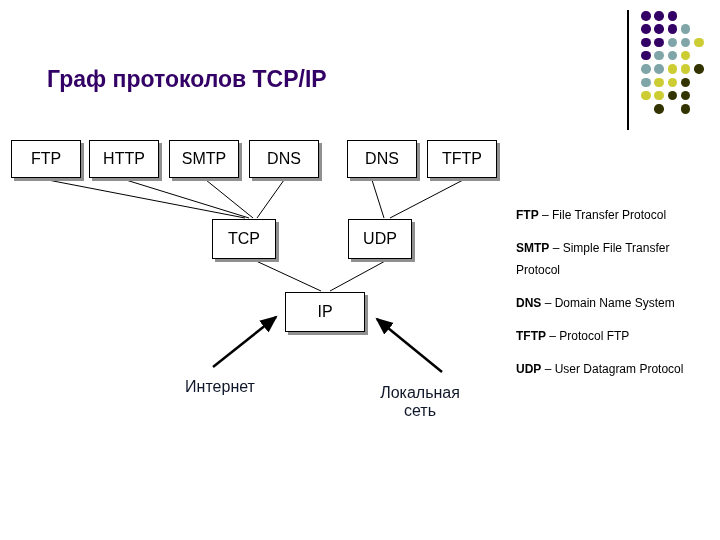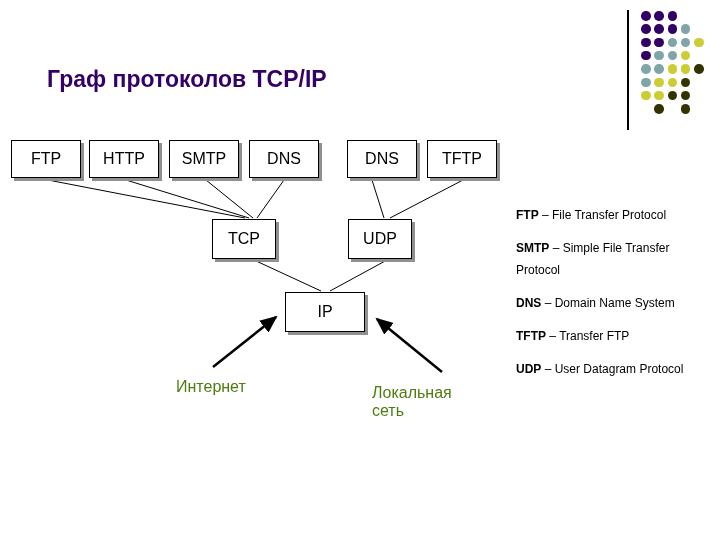--- a/index.html
+++ b/index.html
@@ -54,22 +54,22 @@
     display: flex;
     align-items: center;
     justify-content: center;
     box-sizing: border-box;
   }
   .box.row1 { top: 140px; width: 70px; height: 38px; }
   .box.mid  { top: 219px; width: 64px; height: 40px; }
   .net-label {
     position: absolute;
     font-size: 16px;
-    color: #4d7c0f;
-    text-align: left;
+    color: #0f172a;
+    text-align: center;
   }
   .legend {
     position: absolute;
     left: 516px; top: 204px;
     width: 188px;
     font-size: 12px;
     color: #000000;
     line-height: 22px;
   }
   .legend-entry { margin: 0 0 11px 0; }
@@ -151,17 +151,17 @@
 
   <div class="box" style="left:285px; top:292px; width:80px; height:40px;">IP</div>
 
   <div class="net-label" style="left:176px; top:378px; width:88px;">Интернет</div>
   <div class="net-label" style="left:372px; top:384px; width:96px;">Локальная сеть</div>
 
   <div class="legend">
     <div class="legend-entry"><b>FTP</b><span> – File Transfer Protocol</span></div>
     <div class="legend-entry"><b>SMTP</b><span> – Simple File Transfer Protocol</span></div>
     <div class="legend-entry"><b>DNS</b><span> – Domain Name System</span></div>
-    <div class="legend-entry"><b>TFTP</b><span> – Transfer FTP</span></div>
+    <div class="legend-entry"><b>TFTP</b><span> – Protocol FTP</span></div>
     <div class="legend-entry"><b>UDP</b><span> – User Datagram Protocol</span></div>
   </div>
 
 </div>
 
 </body></html>

